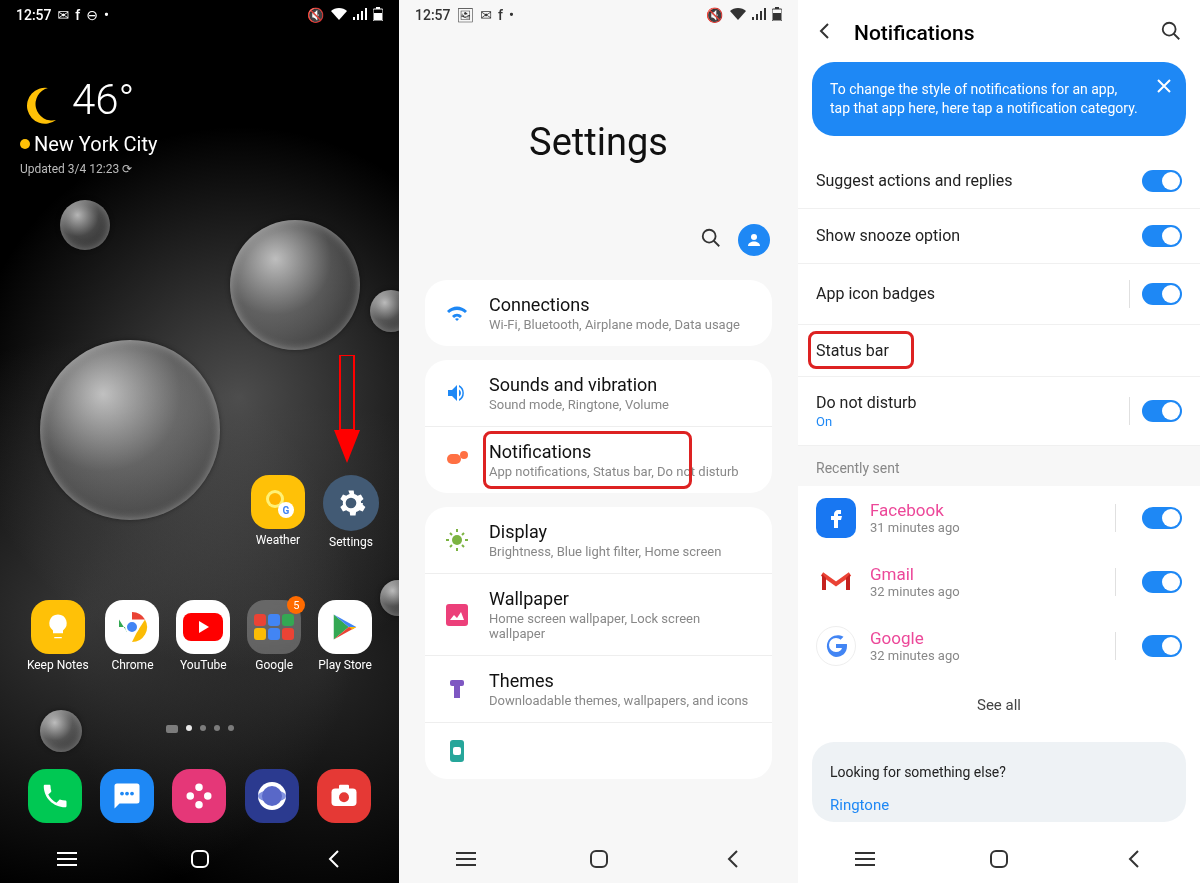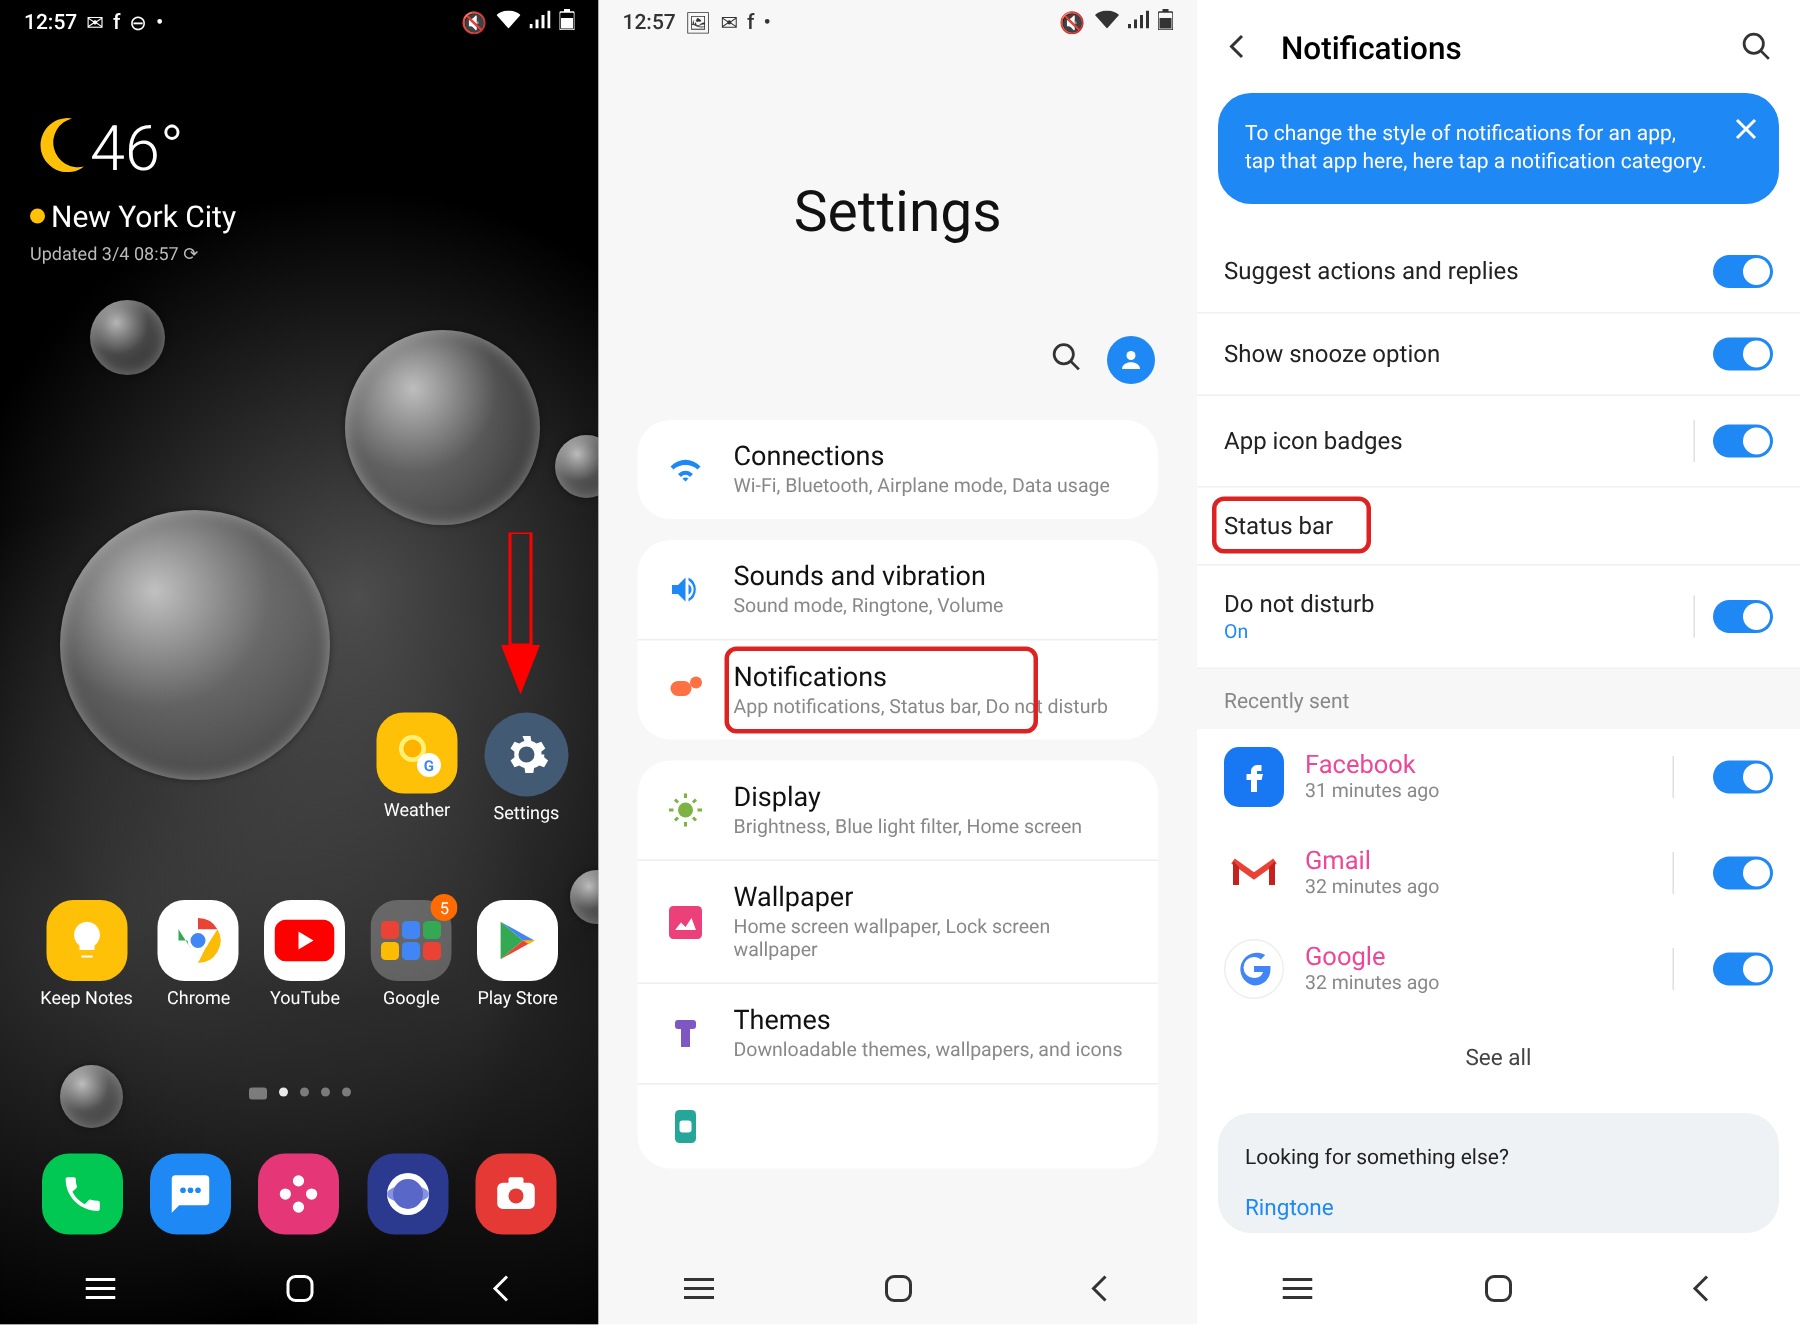--- a/index.html
+++ b/index.html
@@ -10,21 +10,21 @@
 .panel-notifs { width: 402px; background: #fff; }
 
 .wallpaper { position: absolute; inset: 0; background: radial-gradient(circle at 60% 45%, rgba(140,140,140,0.55), transparent 50%), radial-gradient(circle at 20% 70%, rgba(120,120,120,0.45), transparent 40%), radial-gradient(circle at 80% 75%, rgba(110,110,110,0.35), transparent 35%), #000; }
 .bubble { position: absolute; border-radius: 50%; background: radial-gradient(circle at 35% 30%, rgba(255,255,255,0.7), rgba(180,180,180,0.35) 45%, rgba(50,50,50,0.5)); box-shadow: inset 0 0 10px rgba(255,255,255,0.4), 0 0 5px rgba(0,0,0,0.4); }
 .status-bar { position: absolute; top: 0; left: 0; right: 0; height: 30px; display: flex; align-items: center; justify-content: space-between; padding: 0 16px; color: #fff; font-size: 14px; font-weight: 500; z-index: 10; }
 .status-bar.dark { color: #333; }
 .status-icons { display: flex; gap: 6px; font-size: 14px; align-items: center; }
 .status-icons-left { display: flex; gap: 6px; }
 
 .weather-widget { position: absolute; top: 75px; left: 20px; color: #fff; z-index: 5; }
-.weather-top { display: flex; align-items: flex-start; gap: 0; }
+.weather-top { display: flex; align-items: flex-end; gap: 12px; }
 .weather-temp { font-size: 42px; font-weight: 300; }
 .weather-city { font-size: 20px; margin-top: 8px; display: flex; align-items: center; gap: 4px; }
 .weather-loc-dot { width: 10px; height: 10px; background: #ffc107; border-radius: 50%; }
 .weather-updated { font-size: 12px; color: #bbb; margin-top: 6px; }
 
 .red-arrow { position: absolute; top: 355px; left: 332px; width: 30px; height: 110px; z-index: 8; }
 
 .home-row-mid { position: absolute; top: 475px; left: 0; right: 0; display: flex; justify-content: flex-end; padding: 0 20px; gap: 18px; z-index: 5; }
 .home-row-apps { position: absolute; top: 600px; left: 0; right: 0; display: flex; justify-content: space-evenly; padding: 0 10px; z-index: 5; }
 .home-row-dock { position: absolute; bottom: 60px; left: 0; right: 0; display: flex; justify-content: space-evenly; padding: 0 10px; z-index: 5; }
@@ -118,21 +118,21 @@
     <div class="weather-top">
       <svg width="40" height="40" viewBox="0 0 40 40">
           <path d="M28 4a18 18 0 1 0 8 32 14 14 0 0 1-8-32z" fill="#ffc107"></path>
         </svg>
       <span class="weather-temp">46°</span>
     </div>
     <div class="weather-city">
       <span class="weather-loc-dot"></span>
       <span>New York City</span>
     </div>
-    <div class="weather-updated">Updated 3/4 08:57 ⟳</div>
+    <div class="weather-updated">Updated 3/4 12:23 ⟳</div>
   </div>
 
   <svg class="red-arrow" viewBox="0 0 30 110">
     <rect x="8" y="0" width="14" height="75" fill="none" stroke="#ff0000" stroke-width="2"></rect>
     <path d="M15 108 L2 75 L28 75 Z" fill="#ff0000"></path>
   </svg>
 
   <div class="home-row-mid">
     <div class="app-icon">
       <div class="square" style="background:#ffc107;">

